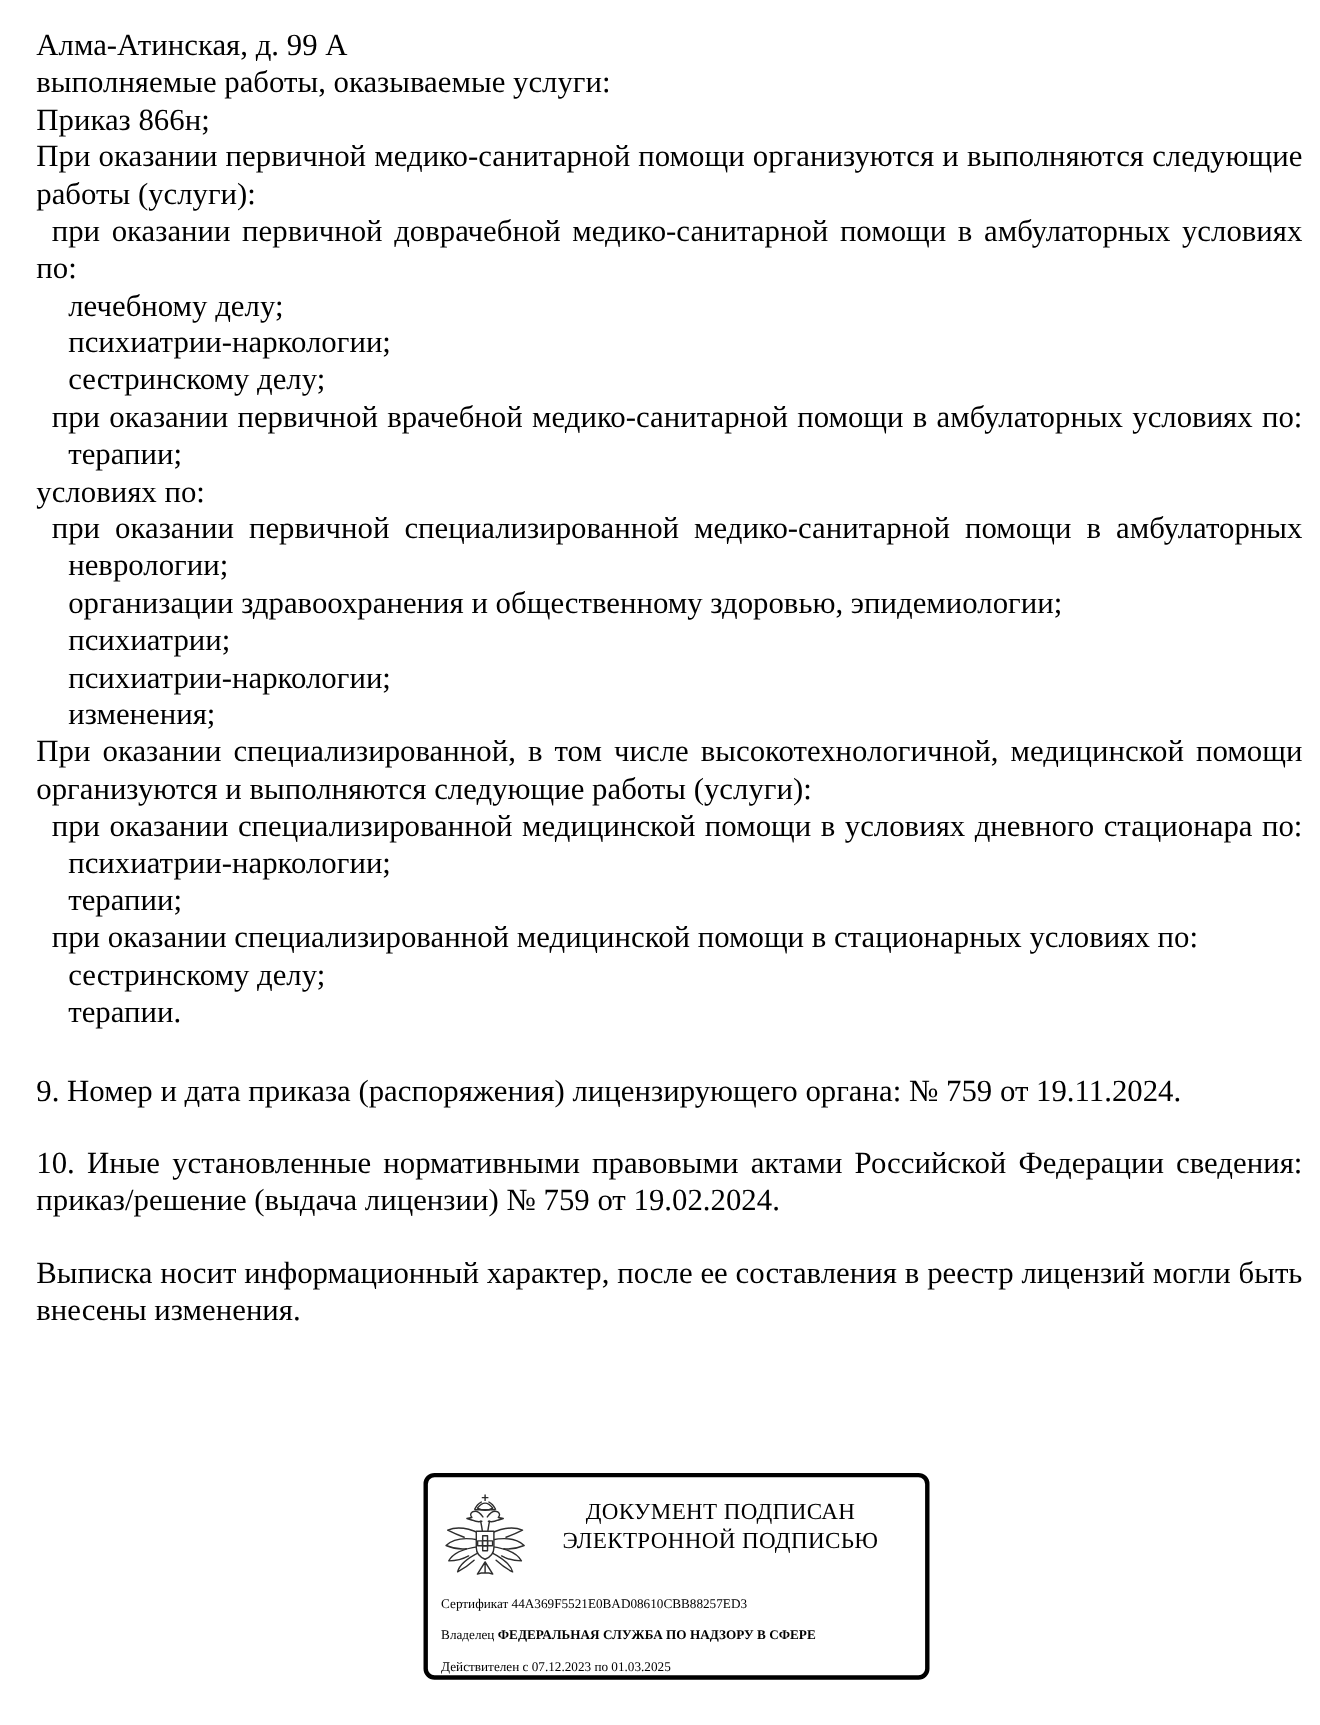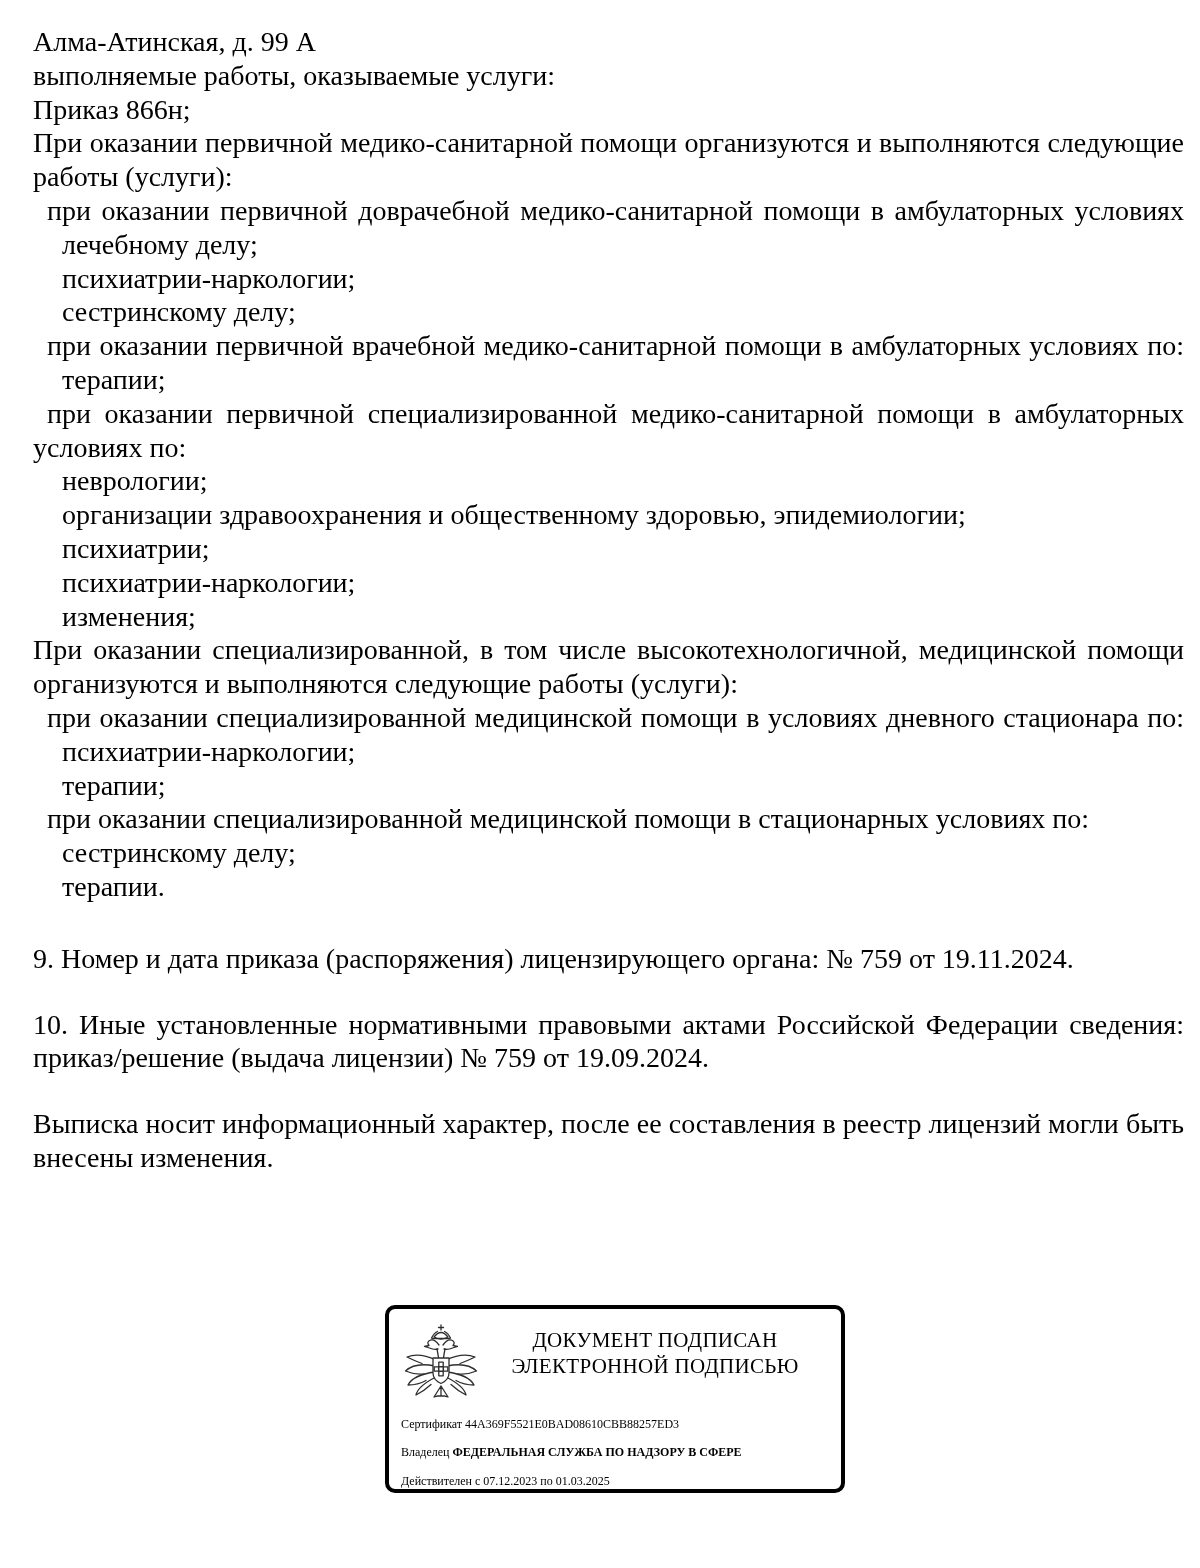--- a/index.html
+++ b/index.html
@@ -91,45 +91,46 @@
 </head>
 <body>
 
 <div class="doc">
     <div class="line indent-0">Алма-Атинская, д. 99 А</div>
     <div class="line indent-0">выполняемые работы, оказываемые услуги:</div>
     <div class="line indent-0">Приказ 866н;</div>
     <div class="line indent-0 stretch">При оказании первичной медико-санитарной помощи организуются и выполняются следующие</div>
     <div class="line indent-0">работы (услуги):</div>
     <div class="line indent-1 stretch">при оказании первичной доврачебной медико-санитарной помощи в амбулаторных условиях</div>
+    <div class="line indent-0">по:</div>
     <div class="line indent-2">лечебному делу;</div>
     <div class="line indent-2">психиатрии-наркологии;</div>
     <div class="line indent-2">сестринскому делу;</div>
     <div class="line indent-1 stretch">при оказании первичной врачебной медико-санитарной помощи в амбулаторных условиях по:</div>
     <div class="line indent-2">терапии;</div>
+    <div class="line indent-0">условиях по:</div>
     <div class="line indent-1 stretch">при оказании первичной специализированной медико-санитарной помощи в амбулаторных</div>
-    <div class="line indent-0">условиях по:</div>
     <div class="line indent-2">неврологии;</div>
     <div class="line indent-2">организации здравоохранения и общественному здоровью, эпидемиологии;</div>
     <div class="line indent-2">психиатрии;</div>
     <div class="line indent-2">психиатрии-наркологии;</div>
     <div class="line indent-2">изменения;</div>
     <div class="line indent-0 stretch">При оказании специализированной, в том числе высокотехнологичной, медицинской помощи</div>
     <div class="line indent-0">организуются и выполняются следующие работы (услуги):</div>
     <div class="line indent-1 stretch">при оказании специализированной медицинской помощи в условиях дневного стационара по:</div>
     <div class="line indent-2">психиатрии-наркологии;</div>
     <div class="line indent-2">терапии;</div>
     <div class="line indent-1">при оказании специализированной медицинской помощи в стационарных условиях по:</div>
     <div class="line indent-2">сестринскому делу;</div>
     <div class="line indent-2">терапии.</div>
     <div class="line blank lg"></div>
     <div class="line indent-0">9. Номер и дата приказа (распоряжения) лицензирующего органа: № 759 от 19.11.2024.</div>
     <div class="line blank"></div>
     <div class="line indent-0 stretch">10. Иные установленные нормативными правовыми актами Российской Федерации сведения:</div>
-    <div class="line indent-0">приказ/решение (выдача лицензии) № 759 от 19.09.2024.</div>
+    <div class="line indent-0">приказ/решение (выдача лицензии) № 759 от 19.02.2024.</div>
     <div class="line blank"></div>
     <div class="line indent-0 stretch">Выписка носит информационный характер, после ее составления в реестр лицензий могли быть</div>
     <div class="line indent-0">внесены изменения.</div>
   </div>
 
 <div class="stamp">
   <div class="stamp-head">
     <svg class="emblem" viewBox="0 0 76 76" aria-hidden="true">
 
       <path class="ln" d="M38 1 v5 M35.5 3.5 h5"></path>

